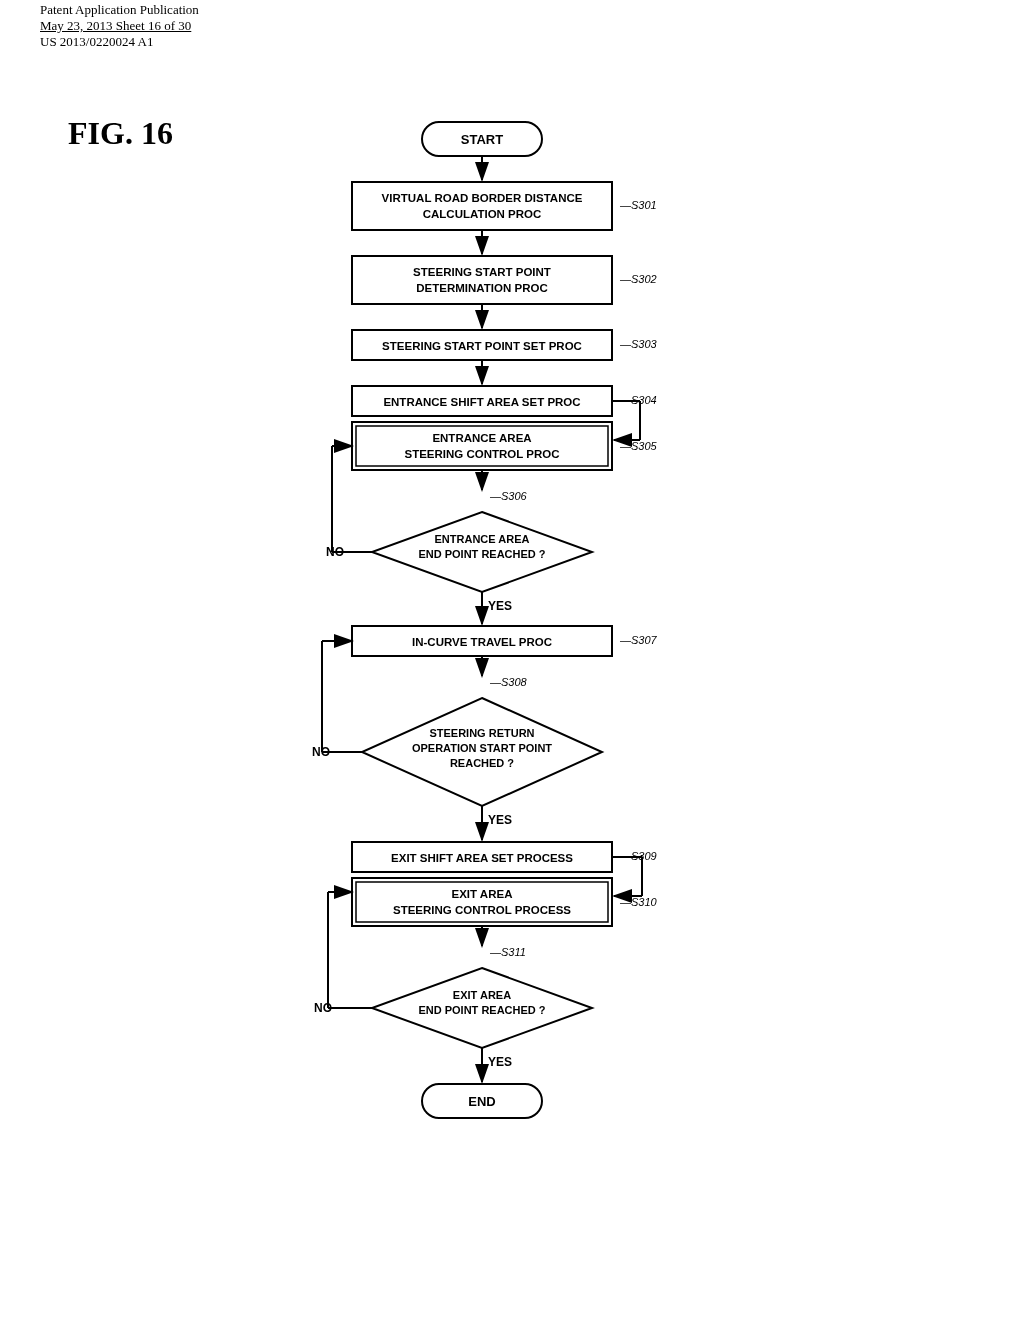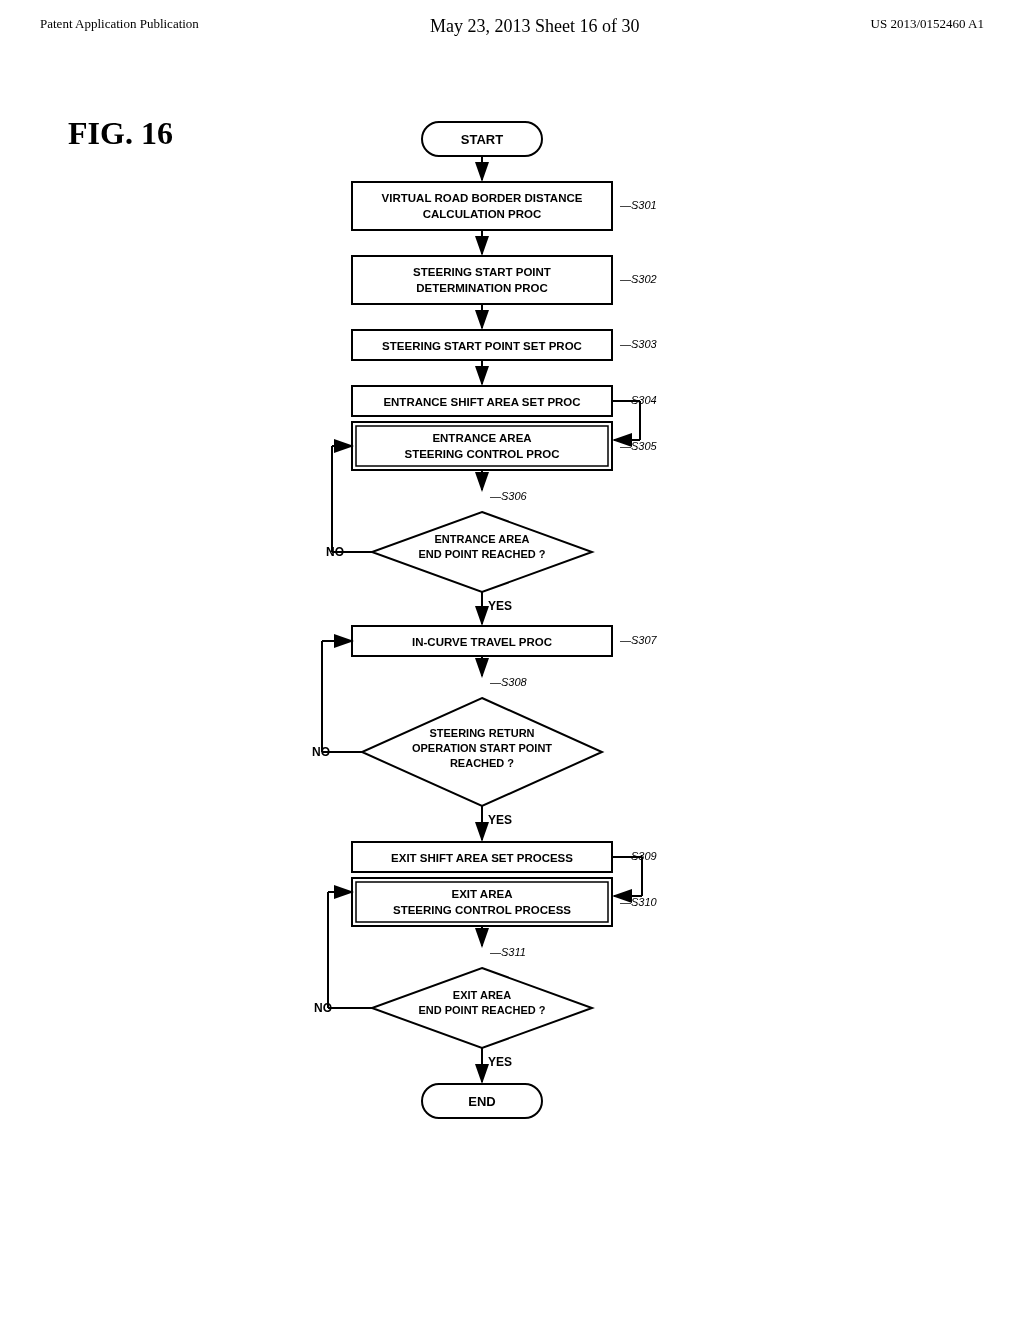--- a/index.html
+++ b/index.html
@@ -8,52 +8,53 @@
       font-family: 'Times New Roman', Times, serif;
       width: 1024px;
       min-height: 1320px;
       position: relative;
       overflow-x: hidden;
     }
 
     .page-header {
       display: flex;
       justify-content: space-between;
-      padding: 16px 40px 10px 40px;
+      padding: 2px 40px 10px 40px;
       font-size: 13px;
       border-bottom: none;
+      flex-direction: column;
     }
 
     .fig-label {
       font-size: 32px;
       font-weight: bold;
       position: absolute;
       left: 68px;
       top: 115px;
     }
 
     
     .flowchart-svg-wrapper {
       position: absolute;
       left: 50%;
       transform: translateX(-50%);
       top: 102px;
     }
 
     .header-left { font-size: 13px; }
-    .header-center { font-size: 18px; }
+    .header-center { font-size: 13px; text-decoration: underline; }
     .header-right { font-size: 13px; }
   </style>
 </head>
 <body>
 
 <div class="page-header">
   <span class="header-left">Patent Application Publication</span>
   <span class="header-center">May 23, 2013  Sheet 16 of 30</span>
-  <span class="header-right">US 2013/0152460 A1</span>
+  <span class="header-right">US 2013/0220024 A1</span>
 </div>
 
 <div class="fig-label">FIG. 16</div>
 
 <div class="flowchart-svg-wrapper">
   <svg width="520" height="1180" viewBox="0 0 520 1180" xmlns="http://www.w3.org/2000/svg">
     <defs>
       <marker id="arrowhead" markerWidth="10" markerHeight="7" refX="9" refY="3.5" orient="auto">
         <polygon points="0 0, 10 3.5, 0 7" fill="#000"></polygon>
       </marker>

